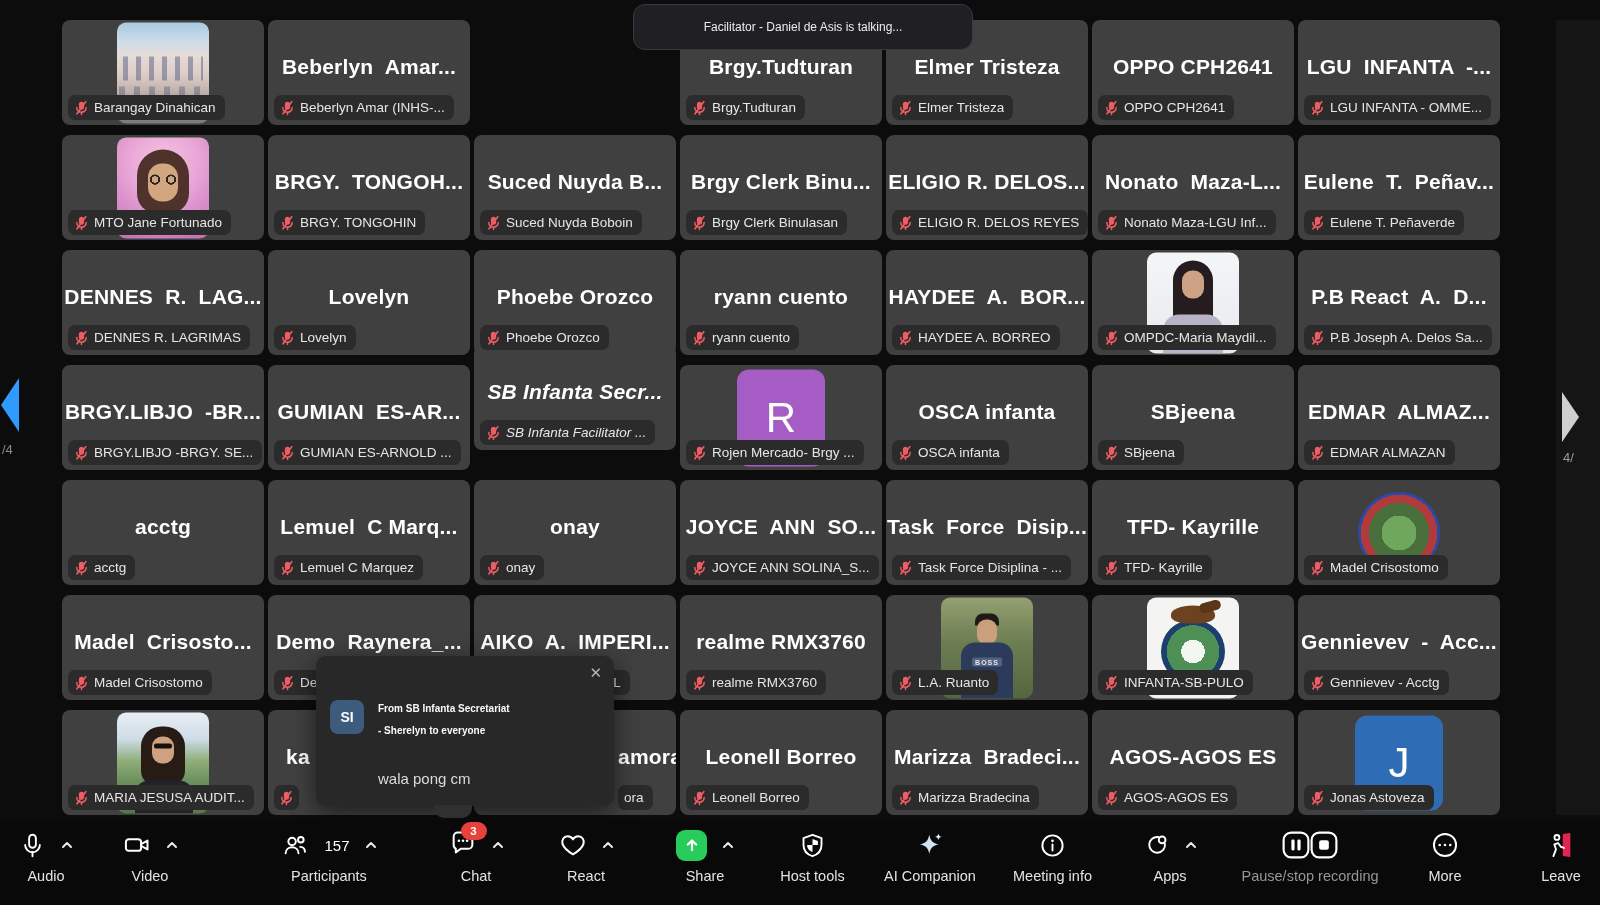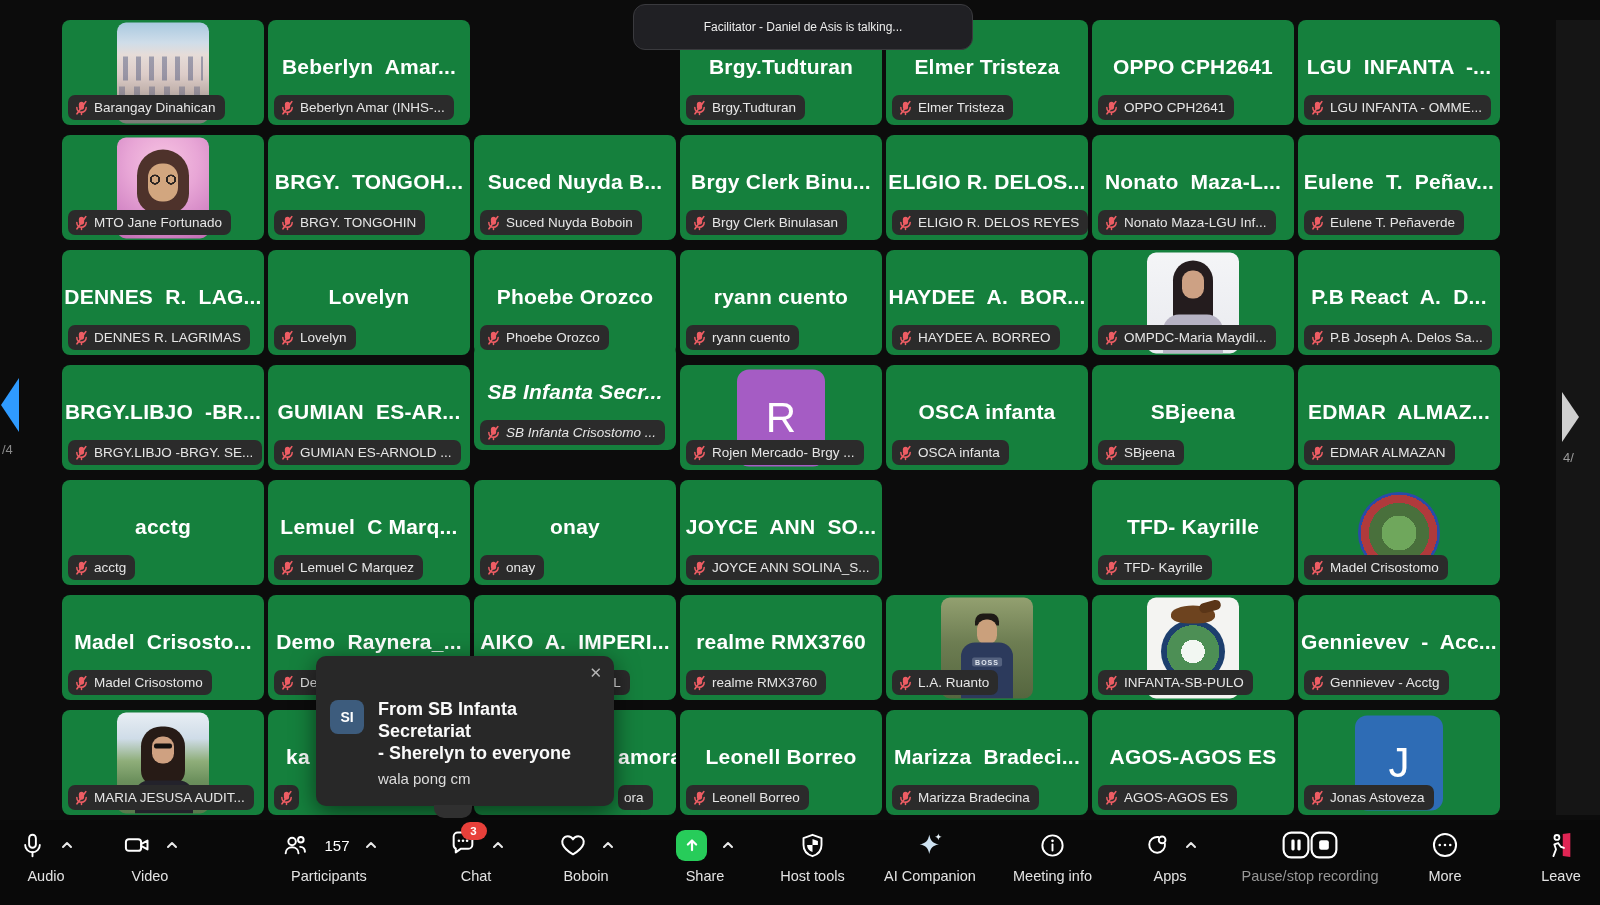--- a/index.html
+++ b/index.html
@@ -1,21 +1,21 @@
 <!DOCTYPE html>
 <html><head>
 <meta charset="utf-8">
 <style>
   html,body{margin:0;padding:0;background:#000;}
   #screen{position:relative;width:1600px;height:905px;background:#0c0c0c;overflow:hidden;
           font-family:"Liberation Sans",sans-serif;-webkit-font-smoothing:antialiased;}
 
   
   #gallery{position:absolute;inset:0;}
-  .tile{position:absolute;width:202px;height:105px;background:#15803d;border-radius:8px;overflow:hidden;}
+  .tile{position:absolute;width:202px;height:105px;background:#404040;border-radius:8px;overflow:hidden;}
   .tile-name{position:absolute;inset:0;display:flex;align-items:center;justify-content:center;
              font-weight:700;font-size:21px;color:#fff;white-space:pre;padding-bottom:12px;letter-spacing:.2px;}
   .tn-left{justify-content:flex-start;}
   .chip{position:absolute;left:6px;bottom:5px;height:25px;display:inline-flex;align-items:center;gap:5px;
         background:#2b2b2b;border-radius:7px;padding:0 9px 0 6px;max-width:192px;z-index:3;}
   .chip-label{font-size:13.5px;color:#e6e6e6;white-space:nowrap;overflow:hidden;}
   .chip-mini{padding:0 5px;}
   .micoff{display:flex;align-items:center;flex:0 0 auto;}
 
   
@@ -61,21 +61,21 @@
           border-radius:12px;display:flex;align-items:center;justify-content:center;z-index:40;}
   .banner span{font-size:12px;color:#ededed;}
 
   
   .chat-popup{position:absolute;left:316px;top:656px;width:298px;height:150px;background:#282828;border-radius:10px;
               box-shadow:0 6px 24px rgba(0,0,0,.55);z-index:45;}
   .popup-tail{position:absolute;left:118px;bottom:-12px;width:38px;height:13px;background:#303030;border-radius:0 0 10px 10px;}
   .popup-close{position:absolute;right:12px;top:8px;font-size:15px;color:#b5b5b5;cursor:default;line-height:18px;}
   .si-avatar{position:absolute;left:14px;top:44px;width:34px;height:34px;border-radius:8px;background:#3d5c7d;
              display:flex;align-items:center;justify-content:center;font-size:14px;font-weight:700;color:#fff;}
-  .popup-header{position:absolute;left:62px;top:42px;width:220px;font-size:18px;font-weight:700;color:#fafafa;line-height:22px;}
+  .popup-header{position:absolute;left:62px;top:42px;width:220px;font-size:10px;font-weight:700;color:#fafafa;line-height:22px;}
   .popup-message{position:absolute;left:62px;top:114px;font-size:15px;color:#dcdcdc;}
 
   
   .page-prev{position:absolute;left:0;top:376px;width:30px;height:90px;z-index:30;}
   .tri-left{position:absolute;left:1px;top:2px;width:0;height:0;border-top:27px solid transparent;border-bottom:27px solid transparent;border-right:18px solid #2f9bff;}
   .page-prev .pg-label{position:absolute;left:2px;top:66px;font-size:13px;color:#8a8a8a;}
   .next-strip{position:absolute;left:1556px;top:20px;width:44px;height:795px;background:#151515;z-index:30;}
   .page-next{position:absolute;left:1560px;top:388px;width:40px;height:90px;z-index:31;}
   .tri-right{position:absolute;left:2px;top:4px;width:0;height:0;border-top:25px solid transparent;border-bottom:25px solid transparent;border-left:17px solid #cfcfcf;}
   .page-next .pg-label{position:absolute;left:3px;top:62px;font-size:13px;color:#9a9a9a;}
@@ -428,21 +428,21 @@
         <div class="tile-name">SB Infanta Secr...</div>
         <div class="chip">
           <span class="micoff">
             <svg viewBox="0 0 16 16" width="15" height="16">
               <rect x="5.2" y="1.2" width="5.6" height="8.6" rx="2.8" fill="#ee5d64"></rect>
               <path d="M3 7.5a5 5 0 0 0 10 0" stroke="#ee5d64" stroke-width="1.6" fill="none" stroke-linecap="round"></path>
               <line x1="8" y1="12.5" x2="8" y2="15" stroke="#ee5d64" stroke-width="1.6" stroke-linecap="round"></line>
               <line x1="3.2" y1="14.2" x2="12.6" y2="1.2" stroke="#ee5d64" stroke-width="1.8" stroke-linecap="round"></line>
             </svg>
           </span>
-          <span class="chip-label">SB Infanta Crisostomo ...</span>
+          <span class="chip-label">SB Infanta Facilitator ...</span>
         </div>
       </div>
       <div class="tile" style="left: 680px; top: 365px;">
         <div class="av av-initial-purple">
           <span class="av-initial">R</span>
         </div>
         <div class="chip">
           <span class="micoff">
             <svg viewBox="0 0 16 16" width="15" height="16">
               <rect x="5.2" y="1.2" width="5.6" height="8.6" rx="2.8" fill="#ee5d64"></rect>
@@ -543,20 +543,34 @@
         <div class="chip">
           <span class="micoff">
             <svg viewBox="0 0 16 16" width="15" height="16">
               <rect x="5.2" y="1.2" width="5.6" height="8.6" rx="2.8" fill="#ee5d64"></rect>
               <path d="M3 7.5a5 5 0 0 0 10 0" stroke="#ee5d64" stroke-width="1.6" fill="none" stroke-linecap="round"></path>
               <line x1="8" y1="12.5" x2="8" y2="15" stroke="#ee5d64" stroke-width="1.6" stroke-linecap="round"></line>
               <line x1="3.2" y1="14.2" x2="12.6" y2="1.2" stroke="#ee5d64" stroke-width="1.8" stroke-linecap="round"></line>
             </svg>
           </span>
           <span class="chip-label">JOYCE ANN SOLINA_S...</span>
+        </div>
+      </div>
+      <div class="tile" style="left: 886px; top: 480px;">
+        <div class="tile-name">Task  Force  Disip...</div>
+        <div class="chip">
+          <span class="micoff">
+            <svg viewBox="0 0 16 16" width="15" height="16">
+              <rect x="5.2" y="1.2" width="5.6" height="8.6" rx="2.8" fill="#ee5d64"></rect>
+              <path d="M3 7.5a5 5 0 0 0 10 0" stroke="#ee5d64" stroke-width="1.6" fill="none" stroke-linecap="round"></path>
+              <line x1="8" y1="12.5" x2="8" y2="15" stroke="#ee5d64" stroke-width="1.6" stroke-linecap="round"></line>
+              <line x1="3.2" y1="14.2" x2="12.6" y2="1.2" stroke="#ee5d64" stroke-width="1.8" stroke-linecap="round"></line>
+            </svg>
+          </span>
+          <span class="chip-label">Task Force Disiplina - ...</span>
         </div>
       </div>
       <div class="tile" style="left: 1092px; top: 480px;">
         <div class="tile-name">TFD- Kayrille</div>
         <div class="chip">
           <span class="micoff">
             <svg viewBox="0 0 16 16" width="15" height="16">
               <rect x="5.2" y="1.2" width="5.6" height="8.6" rx="2.8" fill="#ee5d64"></rect>
               <path d="M3 7.5a5 5 0 0 0 10 0" stroke="#ee5d64" stroke-width="1.6" fill="none" stroke-linecap="round"></path>
               <line x1="8" y1="12.5" x2="8" y2="15" stroke="#ee5d64" stroke-width="1.6" stroke-linecap="round"></line>
@@ -883,21 +897,21 @@
 
     <div class="tb" style="left:540px;width:92px;">
       <div class="tb-ico-row">
         <svg class="ico" viewBox="0 0 24 24" width="28" height="28">
             <path d="M12 20s-7.5-4.5-9-9c-1-3 1-6.5 4.5-6.5 2.3 0 3.8 1.3 4.5 2.7.7-1.4 2.2-2.7 4.5-2.7C20 4.5 22 8 21 11c-1.5 4.5-9 9-9 9z"></path>
           </svg>
         <svg class="caret" viewBox="0 0 12 8" width="12" height="8">
             <path d="M2 6l4-4 4 4"></path>
           </svg>
       </div>
-      <div class="tb-label">Boboin</div>
+      <div class="tb-label">React</div>
     </div>
 
     <div class="tb" style="left:650px;width:110px;">
       <div class="tb-ico-row">
         <span class="share-box">
           <svg viewBox="0 0 24 24" width="22" height="22" style="stroke:#fff;fill:none;stroke-width:2.4;stroke-linecap:round;stroke-linejoin:round;">
               <line x1="12" y1="17.5" x2="12" y2="8"></line>
               <path d="M7.5 11.5L12 7l4.5 4.5"></path>
             </svg>
         </span>

